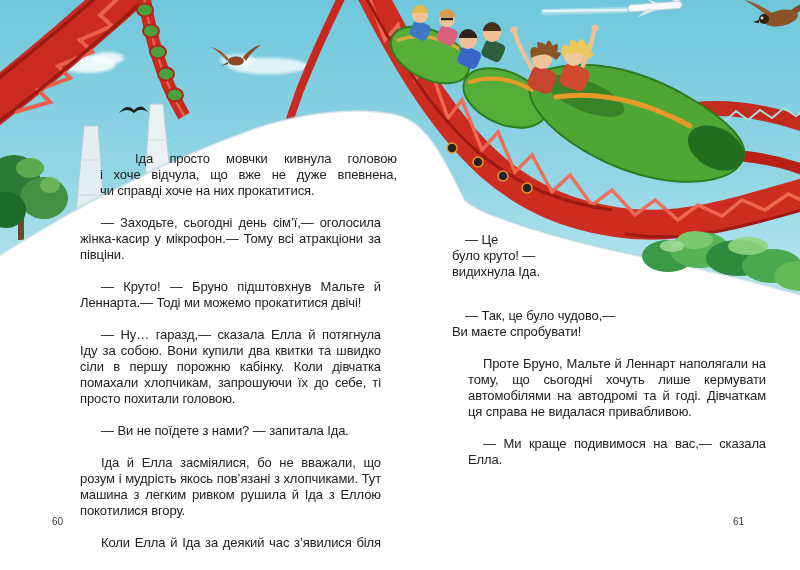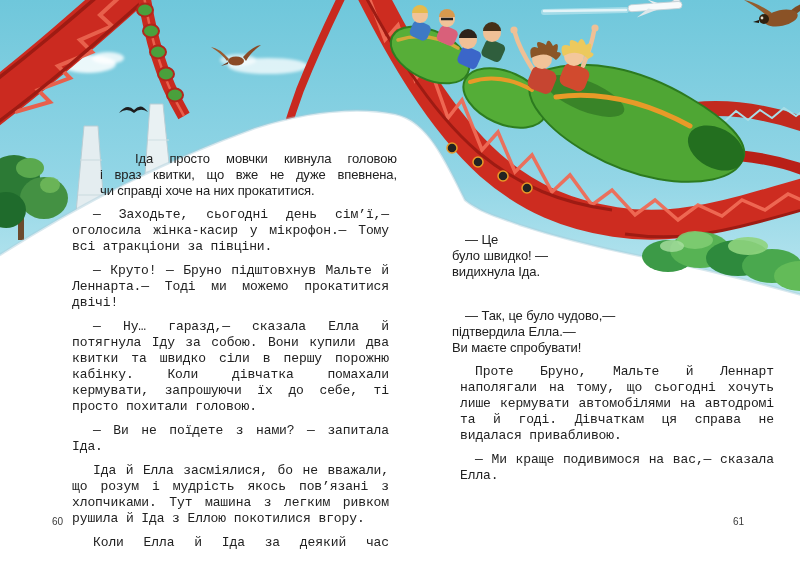--- a/index.html
+++ b/index.html
@@ -13,21 +13,21 @@
     font-size:13px;line-height:16px;color:#212121;
     text-align:justify;
     letter-spacing:-0.1px;
   }
   .left-col{left:64px;top:151px;width:333px;}
   .right-col{left:452px;top:204px;width:330px;}
   .il{text-align:justify;text-align-last:justify;}
   .il.l1{padding-left:71px;}
   .il.l2{padding-left:36px;}
   .il.l3{text-align:left;text-align-last:left;margin-left:36px;}
-  .col p{margin:8px;text-indent:21px;font-family:Liberation Mono, monospace;}
+  .col p{margin:16px;text-indent:21px;}
   .right-col p{text-indent:15px;}
   .rl{text-align:left;text-align-last:left;}
   .rl.ind{text-indent:13px;margin-top:28px;}
   .pageno{
     position:absolute;top:516px;font-size:10px;color:#3a3a3a;
     font-family:"Liberation Sans","DejaVu Sans",sans-serif;
   }
   .pageno.pn-left{left:52px;}
   .pageno.pn-right{left:733px;}
 </style>
@@ -199,36 +199,35 @@
       <ellipse cx="772" cy="266" rx="30" ry="17" fill="#4aa84e"></ellipse>
       <ellipse cx="800" cy="276" rx="26" ry="15" fill="#63bb58"></ellipse>
       <ellipse cx="695" cy="240" rx="18" ry="9" fill="#7fcc72" opacity="0.9"></ellipse>
       <ellipse cx="748" cy="246" rx="20" ry="9" fill="#8fd47e" opacity="0.9"></ellipse>
       <ellipse cx="672" cy="246" rx="12" ry="6" fill="#a8dfa0" opacity="0.8"></ellipse>
     </g>
   </svg>
 
   <div class="col left-col">
     <div class="il l1">Іда просто мовчки кивнула головою</div>
-    <div class="il l2">і враз квитки, що вже не дуже впевнена,</div>
+    <div class="il l2">і хоче відчула, що вже не дуже впевнена,</div>
     <div class="il l3">чи справді хоче на них прокатитися.</div>
     <p>— Заходьте, сьогодні день сім’ї,— оголосила жінка-касир у мікрофон.— Тому всі атракціони за півціни.</p>
     <p>— Круто! — Бруно підштовхнув Мальте й Леннарта.— Тоді ми можемо прокатитися двічі!</p>
-    <p>— Ну… гаразд,— сказала Елла й потягнула Іду за собою. Вони купили два квитки та швидко сіли в першу порожню кабінку. Коли дівчатка помахали кермувати, запрошуючи їх до себе, ті просто похитали головою.</p>
+    <p>— Ну… гаразд,— сказала Елла й потягнула Іду за собою. Вони купили два квитки та швидко сіли в першу порожню кабінку. Коли дівчатка помахали хлопчикам, запрошуючи їх до себе, ті просто похитали головою.</p>
     <p>— Ви не поїдете з нами? — запитала Іда.</p>
     <p>Іда й Елла засміялися, бо не вважали, що розум і мудрість якось пов’язані з хлопчиками. Тут машина з легким ривком рушила й Іда з Еллою покотилися вгору.</p>
     <p>Коли Елла й Іда за деякий час з’явилися біля виходу з гірок, то були розхристані та скуйовджені, але їхні обличчя сяяли.</p>
   </div>
 
   <div class="col right-col">
     <div class="rl ind">— Це</div>
-    <div class="rl">було швидко! —</div>
+    <div class="rl">було круто! —</div>
     <div class="rl">видихнула Іда.</div>
     <div class="rl ind">— Так, це було чудово,—</div>
-    <div class="rl">підтвердила Елла.—</div>
     <div class="rl">Ви маєте спробувати!</div>
     <p>Проте Бруно, Мальте й Леннарт наполягали на тому, що сьогодні хочуть лише кермувати автомобілями на автодромі та й годі. Дівчаткам ця справа не видалася привабливою.</p>
     <p>— Ми краще подивимося на вас,— сказала Елла.</p>
   </div>
 
   <div class="pageno pn-left">60</div>
   <div class="pageno pn-right">61</div>
 </div>
 
 </body></html>

